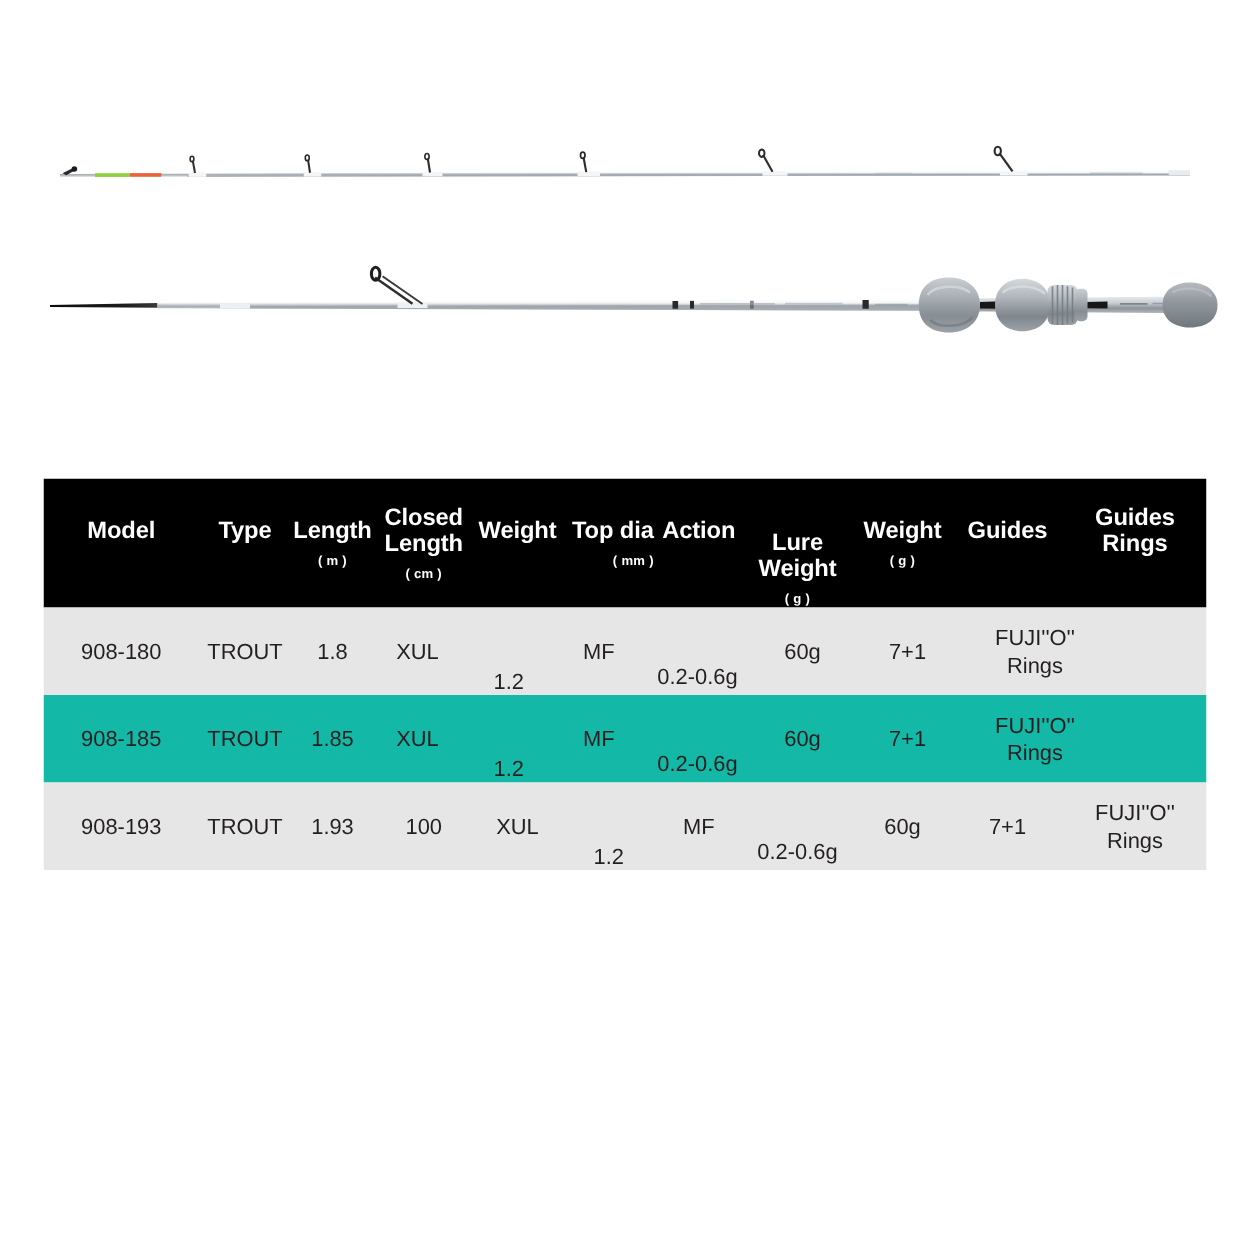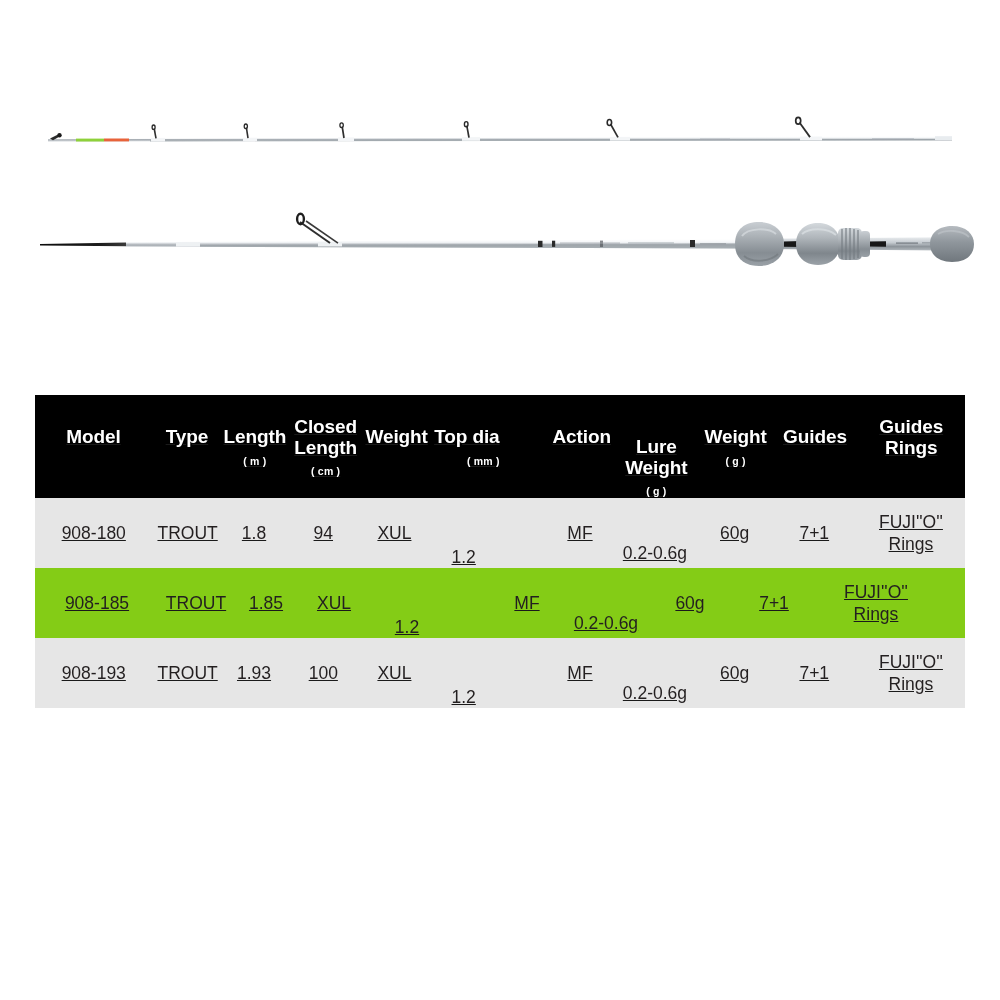--- a/index.html
+++ b/index.html
@@ -22,23 +22,22 @@
     left: 0;
     top: 0;
     width: 1000px;
     height: 360px;
   }
 
   
   #spec-table {
     position: absolute;
     left: 35px;
-    top: 395px;
+    top: 383px;
     width: 930px;
-    text-decoration: underline;
   }
 
   .table-header {
     display: flex;
     background: #000000;
     color: #ffffff;
     height: 103px;
     align-items: center;
   }
 
@@ -68,21 +67,21 @@
     letter-spacing: 0.2px;
   }
   .th-unit.empty { visibility: hidden; }
 
   .tr {
     display: flex;
     align-items: center;
     height: 70px;
   }
   .tr.odd  { background: #e6e6e6; }
-  .tr.even { background: #84cc16; }
+  .tr.even { background: #14b8a6; }
 
   .td {
     box-sizing: border-box;
     display: flex;
     align-items: center;
     justify-content: center;
     text-align: center;
     font-size: 17.5px;
     color: #231f20;
     height: 100%;
@@ -91,21 +90,21 @@
     white-space: pre-line;
   }
 
   
   .c0  { width: 124px; }  
   .c1  { width: 74px;  }  
   .c2  { width: 66px;  }  
   .c3  { width: 80px;  }  
   .c4  { width: 70px;  }  
   .c5  { width: 76px; align-items: flex-end;  }  
-  .c6  { width: 68px; margin-left: 48px;  }  
+  .c6  { width: 68px;  }  
   .c7  { width: 90px; margin-top: 40px;  }  
   .c8  { width: 78px;  }  
   .c9  { width: 90px;  }  
   .c10 { width: 114px; }  
 </style>
 </head>
 <body>
 
 <div id="product-images">
   <svg width="1000" height="360" viewBox="0 0 1000 360">
@@ -304,21 +303,20 @@
 Rings</div>
         <div class="th-unit empty">&nbsp;</div>
       </div>
     </div>
 
   <div id="body-rows">
       <div class="tr odd">
         <div class="td c0">908-180</div>
         <div class="td c1">TROUT</div>
         <div class="td c2">1.8</div>
-        <div class="td c3">94</div>
         <div class="td c4">XUL</div>
         <div class="td c5">1.2</div>
         <div class="td c6">MF</div>
         <div class="td c7">0.2-0.6g</div>
         <div class="td c8">60g</div>
         <div class="td c9">7+1</div>
         <div class="td c10">FUJI''O''
 Rings</div>
       </div>
       <div class="tr even">

